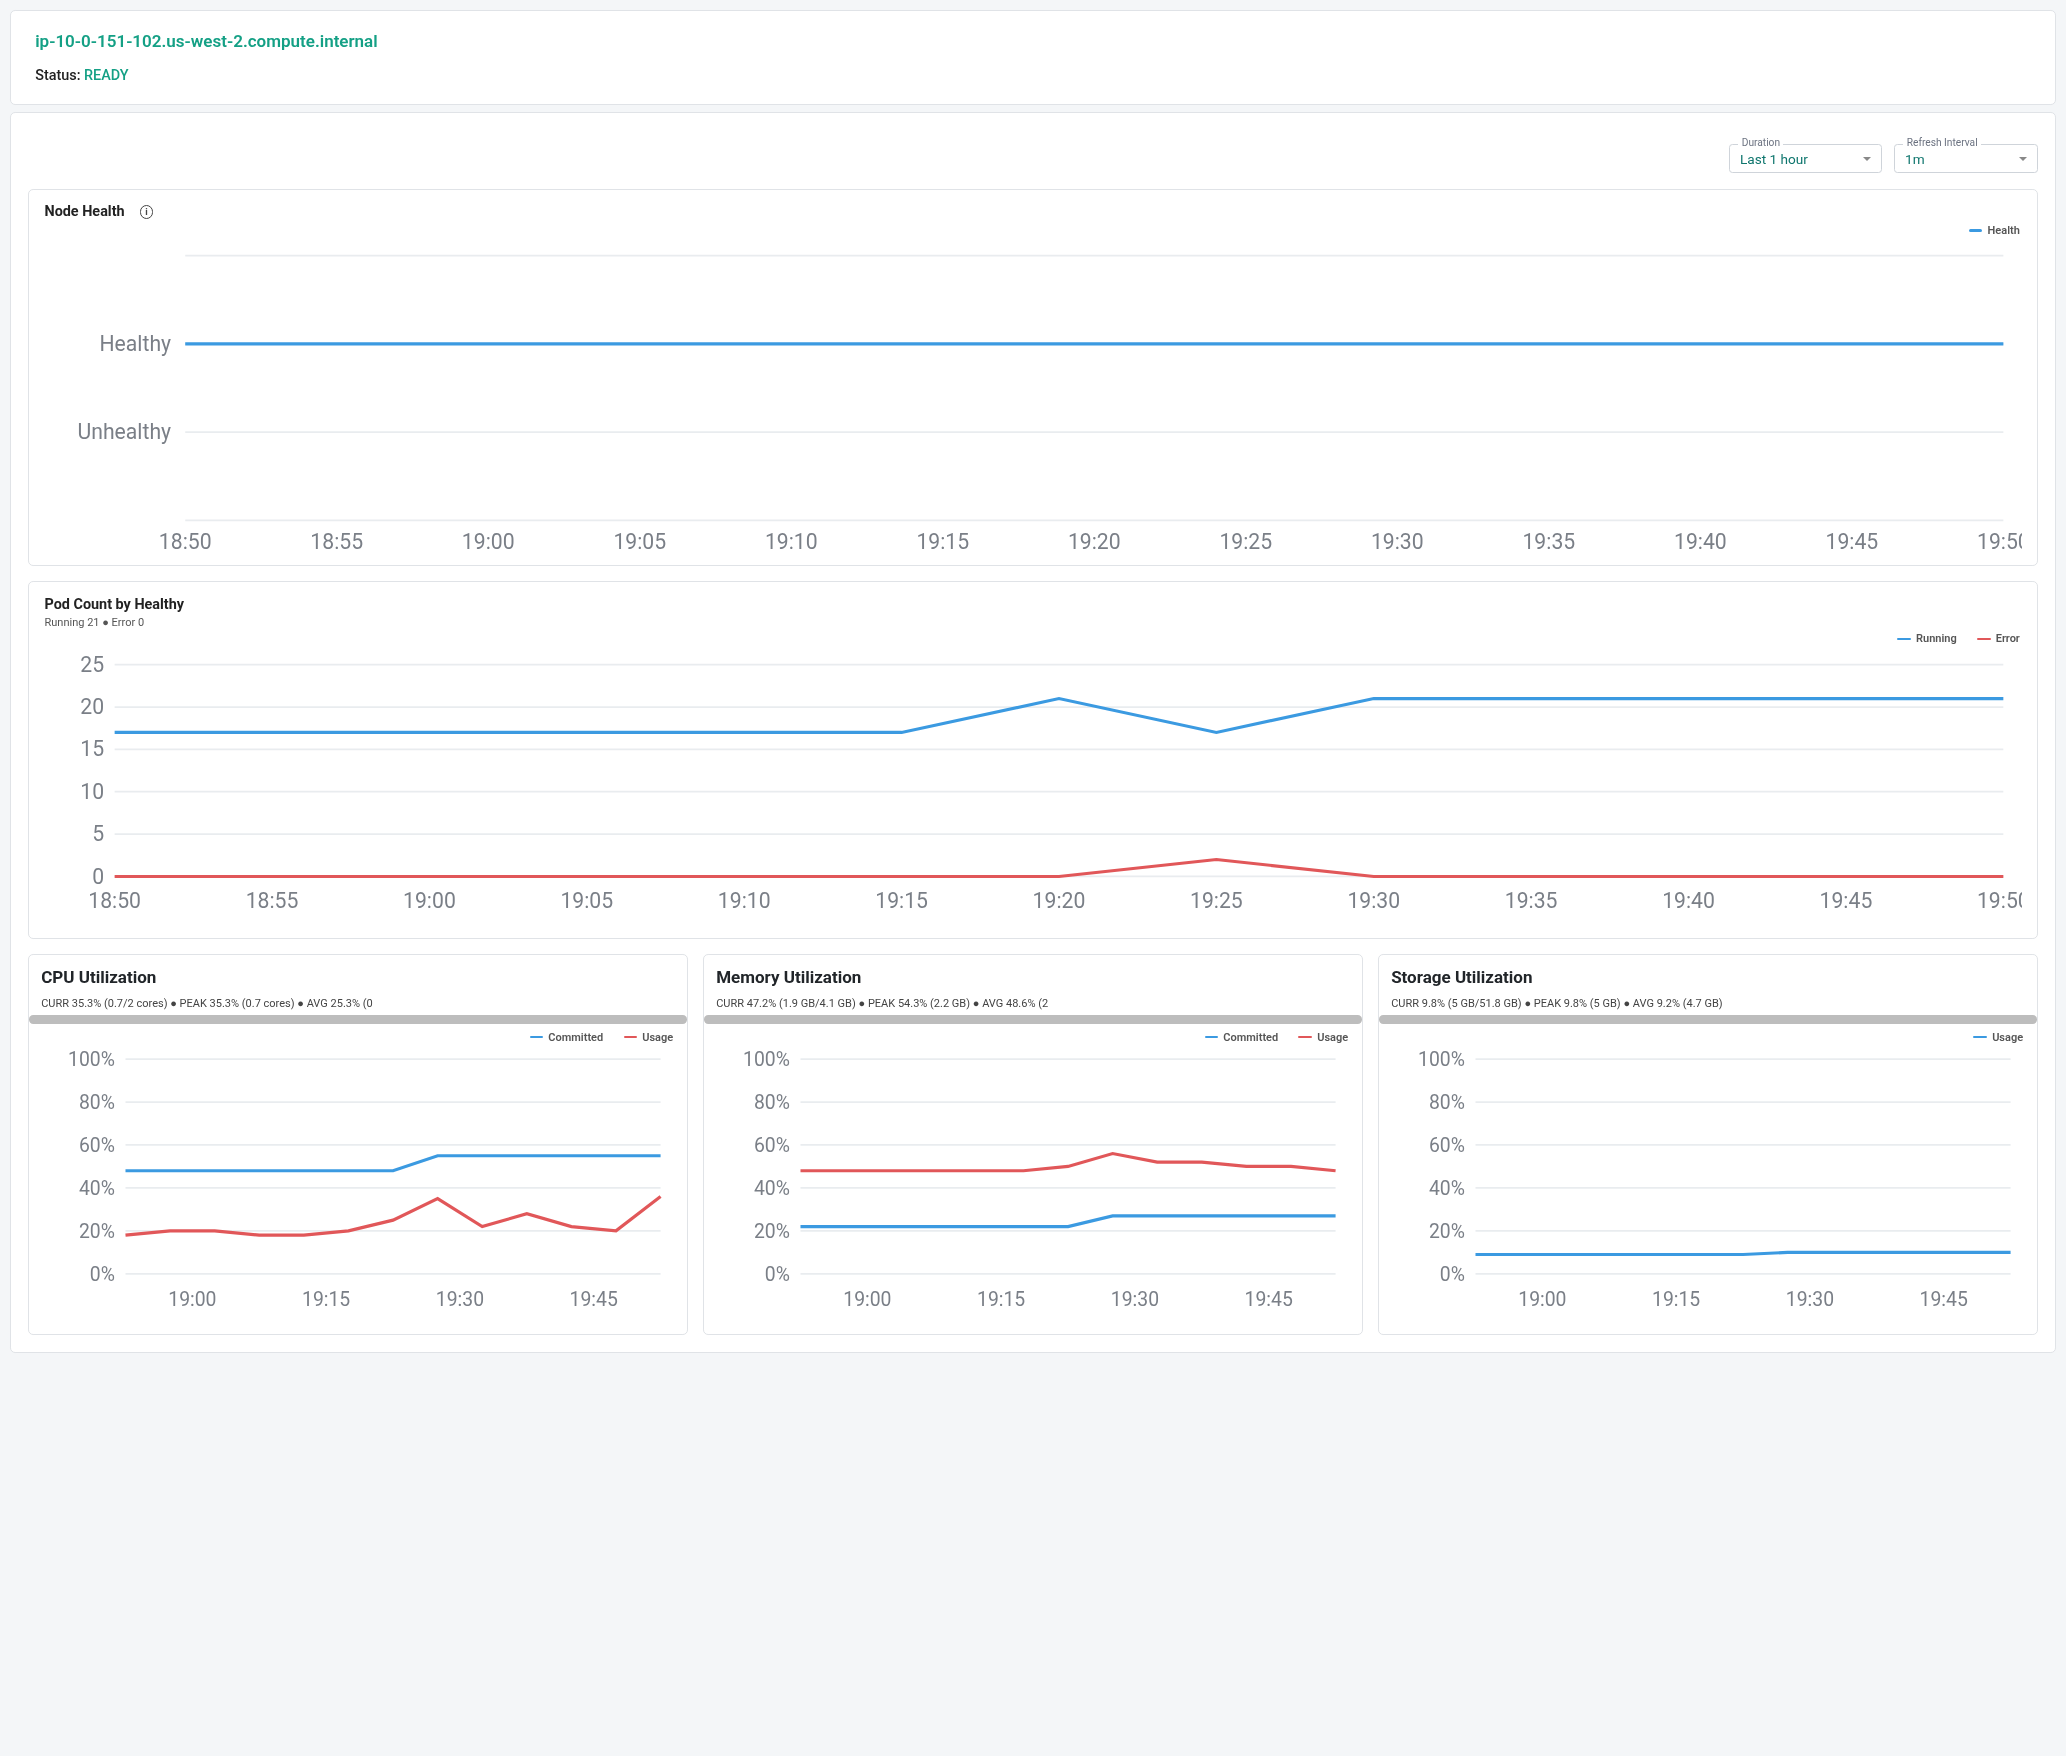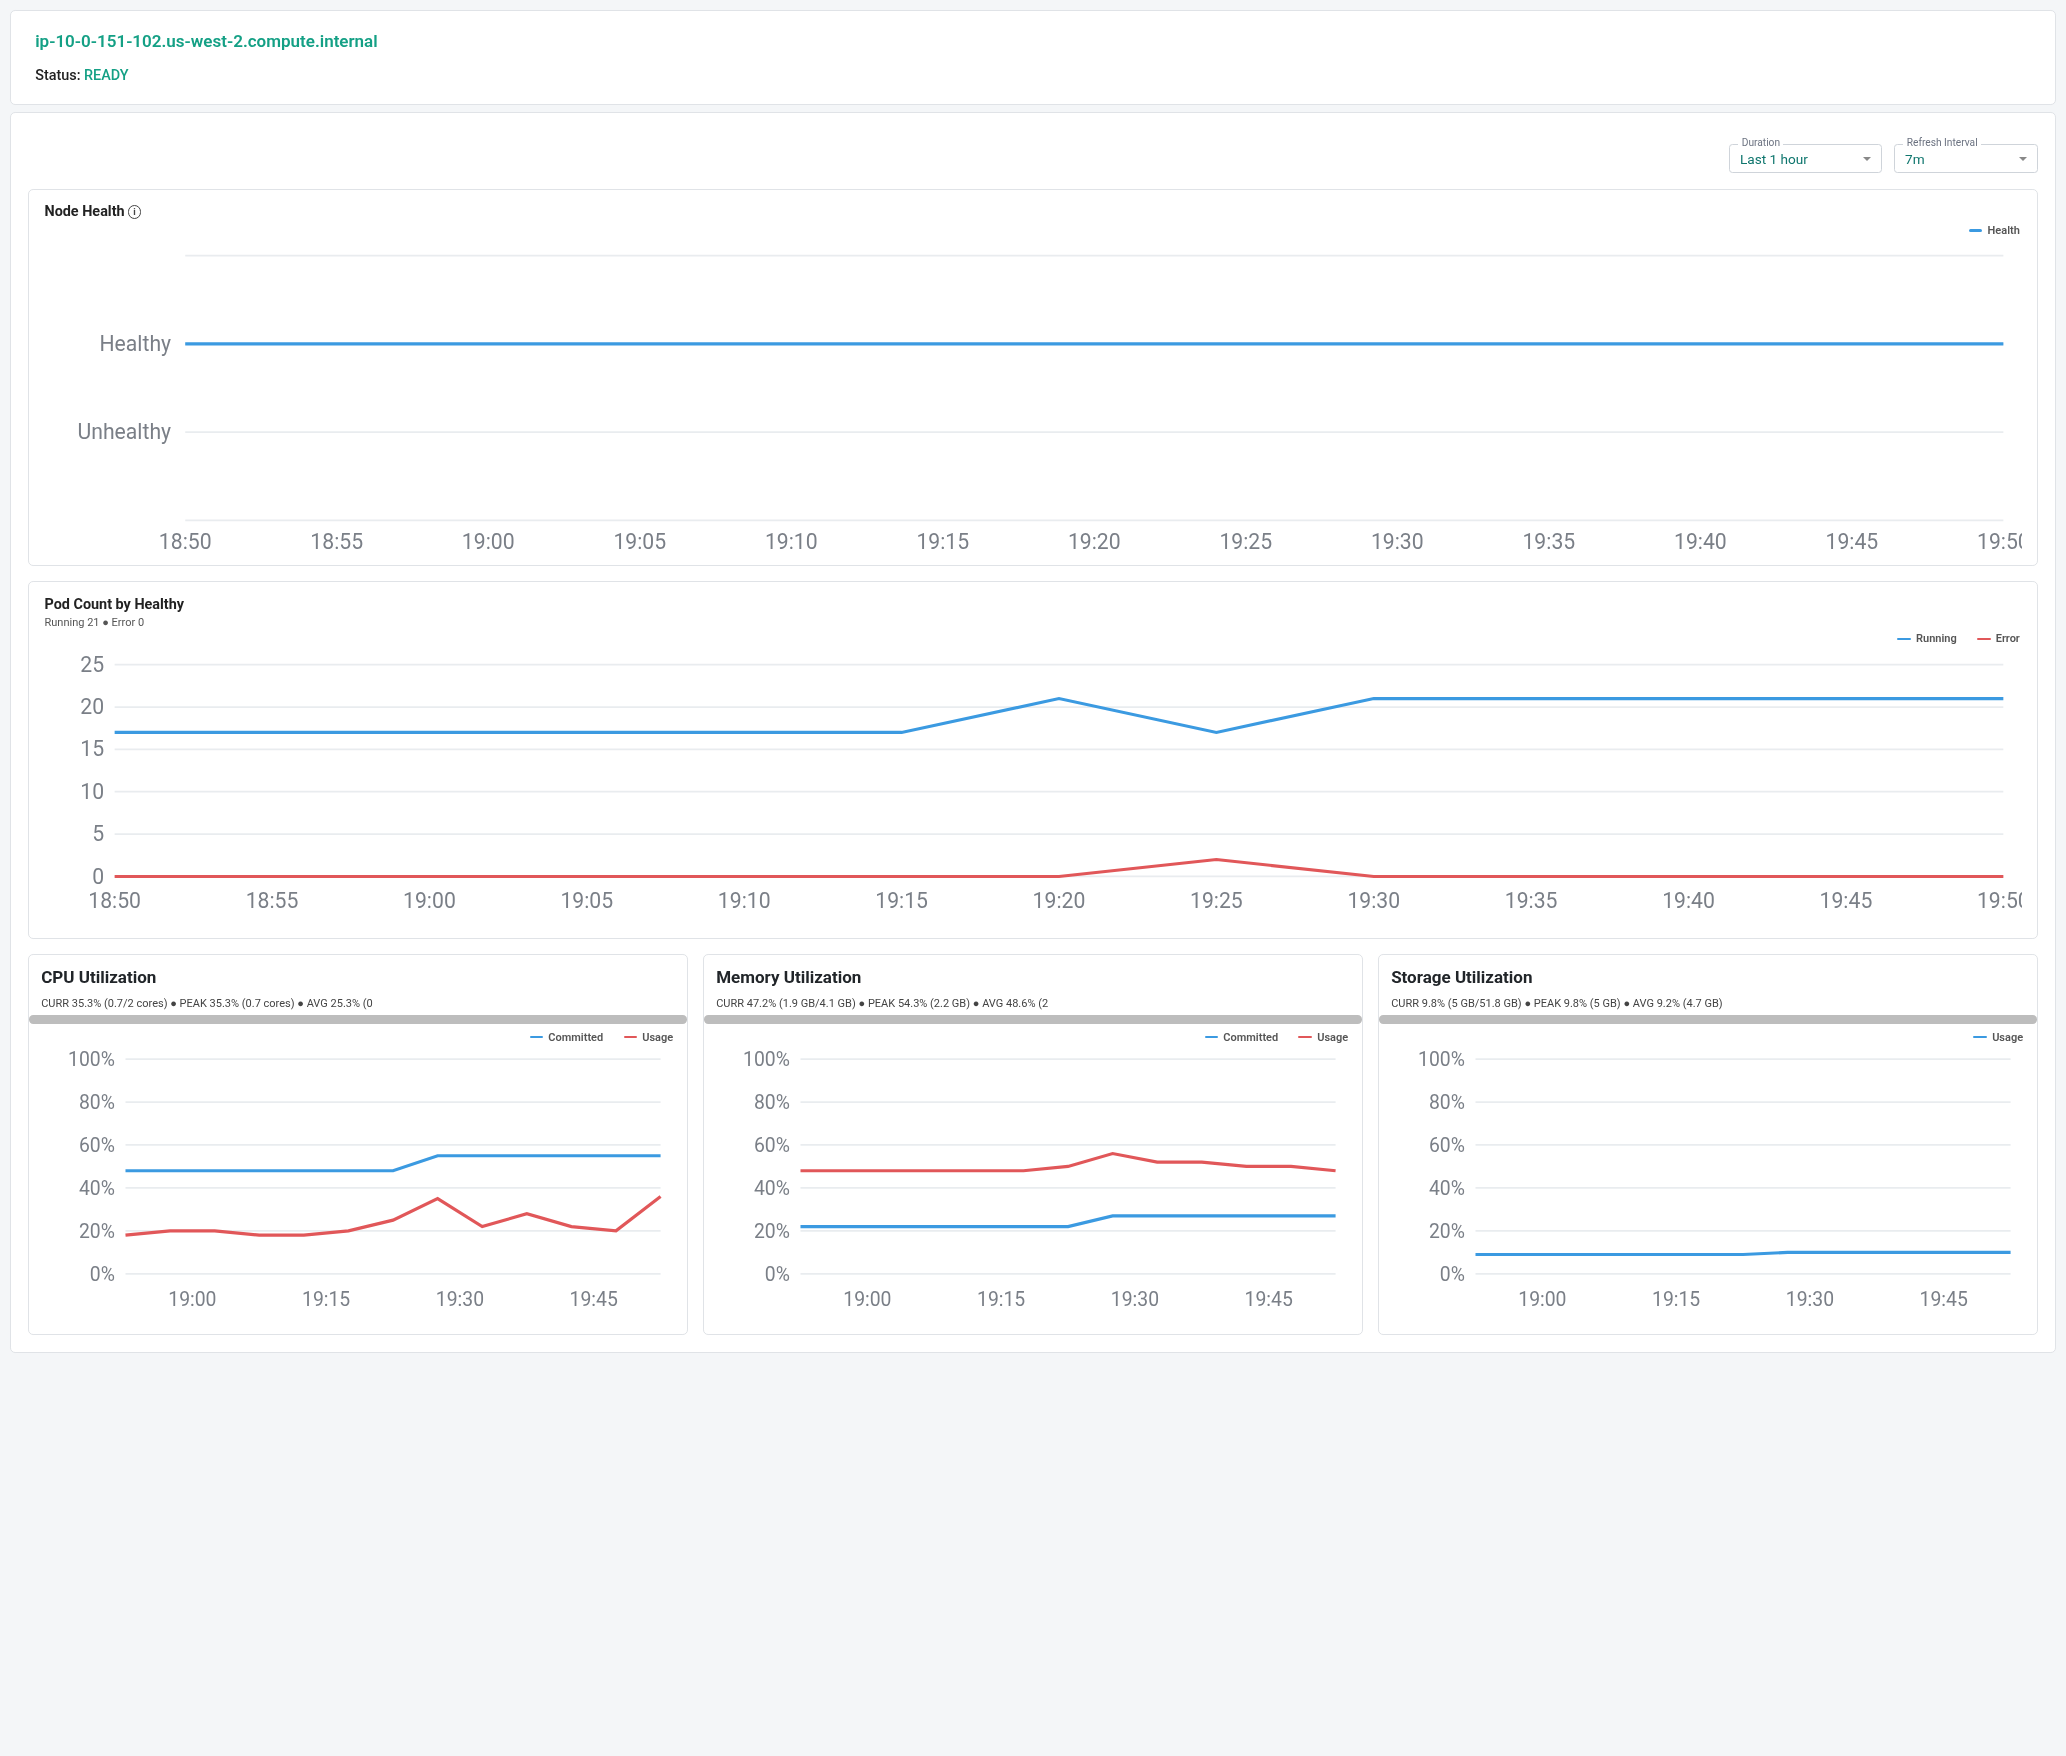--- a/index.html
+++ b/index.html
@@ -15,21 +15,21 @@
   .tab { padding: 13.6px 17px 13.6px 17px; font-weight: 600; font-size: 12.7px; color: #6b7280; cursor: pointer; border-bottom: 2.5px solid transparent; }
   .tab.active { color: #14a085; border-bottom-color: #14a085; }
   .controls-row { display: flex; justify-content: flex-end; gap: 12px; padding: 30.5px 17px 6.8px 17px; }
   .select-box { position: relative; border: 0.8px solid #cfd4da; border-radius: 3.4px; padding: 6.8px 34px 5.1px 10.2px; min-width: 153px; background: #fff; }
   .select-box.narrow { min-width: 144px; }
   .select-label { position: absolute; top: -7.6px; left: 8.5px; background: #fff; padding: 0 3.4px; font-size: 10.2px; color: #6b7280; }
   .select-value { font-size: 13.6px; color: #0f766e; }
   .select-caret { position: absolute; right: 10.2px; top: 50%; transform: translateY(-50%); width: 0; height: 0; border-left: 4.2px solid transparent; border-right: 4.2px solid transparent; border-top: 4.2px solid #888; }
   .charts-area { padding: 8.5px 17px 17px 17px; }
   .chart-card { border: 0.8px solid #e0e3e7; border-radius: 5.1px; padding: 13.6px 15.3px 8.5px 15.3px; margin-bottom: 15.3px; background: #fff; }
-  .chart-title { font-size: 14.4px; font-weight: 700; color: #222; display: flex; align-items: center; gap: 3px; margin-bottom: 3.4px; }
+  .chart-title { font-size: 14.4px; font-weight: 700; color: #222; display: flex; align-items: center; gap: 15px; margin-bottom: 3.4px; }
   .info-icon { width: 13.6px; height: 13.6px; border: 1.3px solid #444; border-radius: 50%; display: inline-flex; align-items: center; justify-content: center; font-size: 9.3px; font-weight: 700; color: #444; }
   .chart-sub { font-size: 11px; color: #555; margin-top: 3.4px; }
   .legend { display: flex; justify-content: flex-end; gap: 20.3px; font-size: 11px; font-weight: 600; color: #555; margin: 3.4px 1.7px 1.7px 0; }
   .legend-item { display: inline-flex; align-items: center; gap: 5.1px; }
   .swatch { width: 13.6px; height: 2.5px; border-radius: 1.7px; }
   .c-blue { background: #3b9ae1; }
   .c-red { background: #e15759; }
   .chart-svg { width: 100%; display: block; }
   .row-3 { display: flex; gap: 15.3px; }
   .col-3 { flex: 1 1 0; }
@@ -60,21 +60,21 @@
 
 
     <div class="controls-row">
       <div class="select-box">
         <span class="select-label">Duration</span>
         <span class="select-value">Last 1 hour</span>
         <span class="select-caret"></span>
       </div>
       <div class="select-box narrow">
         <span class="select-label">Refresh Interval</span>
-        <span class="select-value">7m</span>
+        <span class="select-value">1m</span>
         <span class="select-caret"></span>
       </div>
     </div>
 
     <div class="charts-area">
 
       <div class="chart-card">
         <div class="chart-title">
           <span>Node Health</span>
           <span class="info-icon">i</span>

